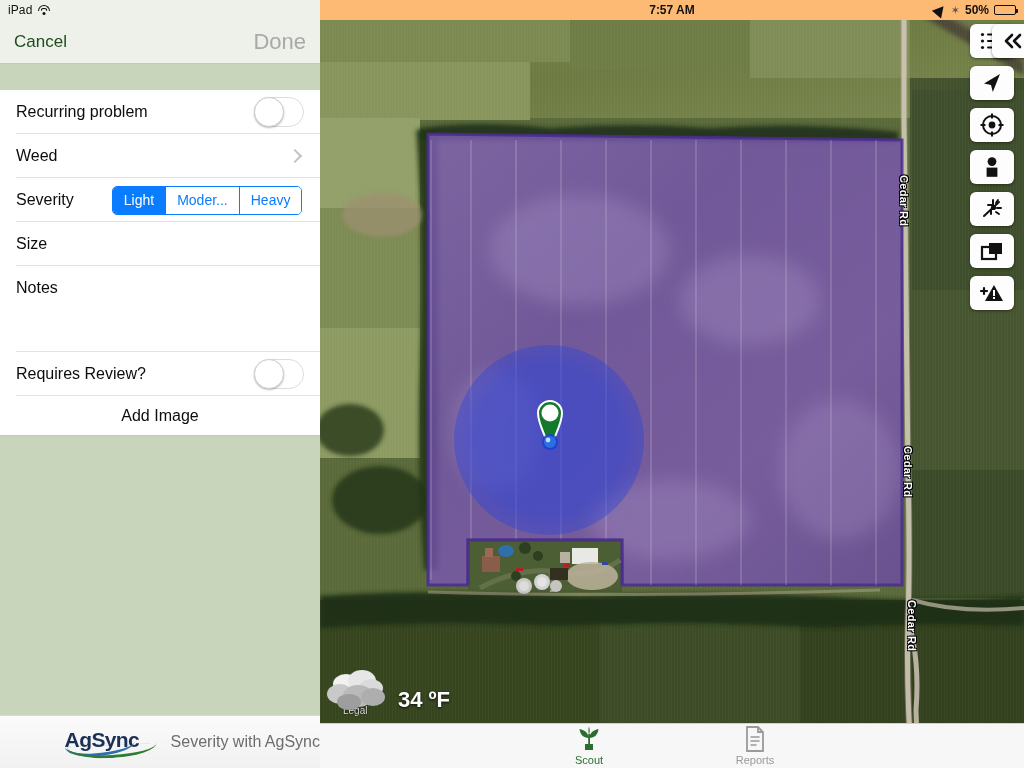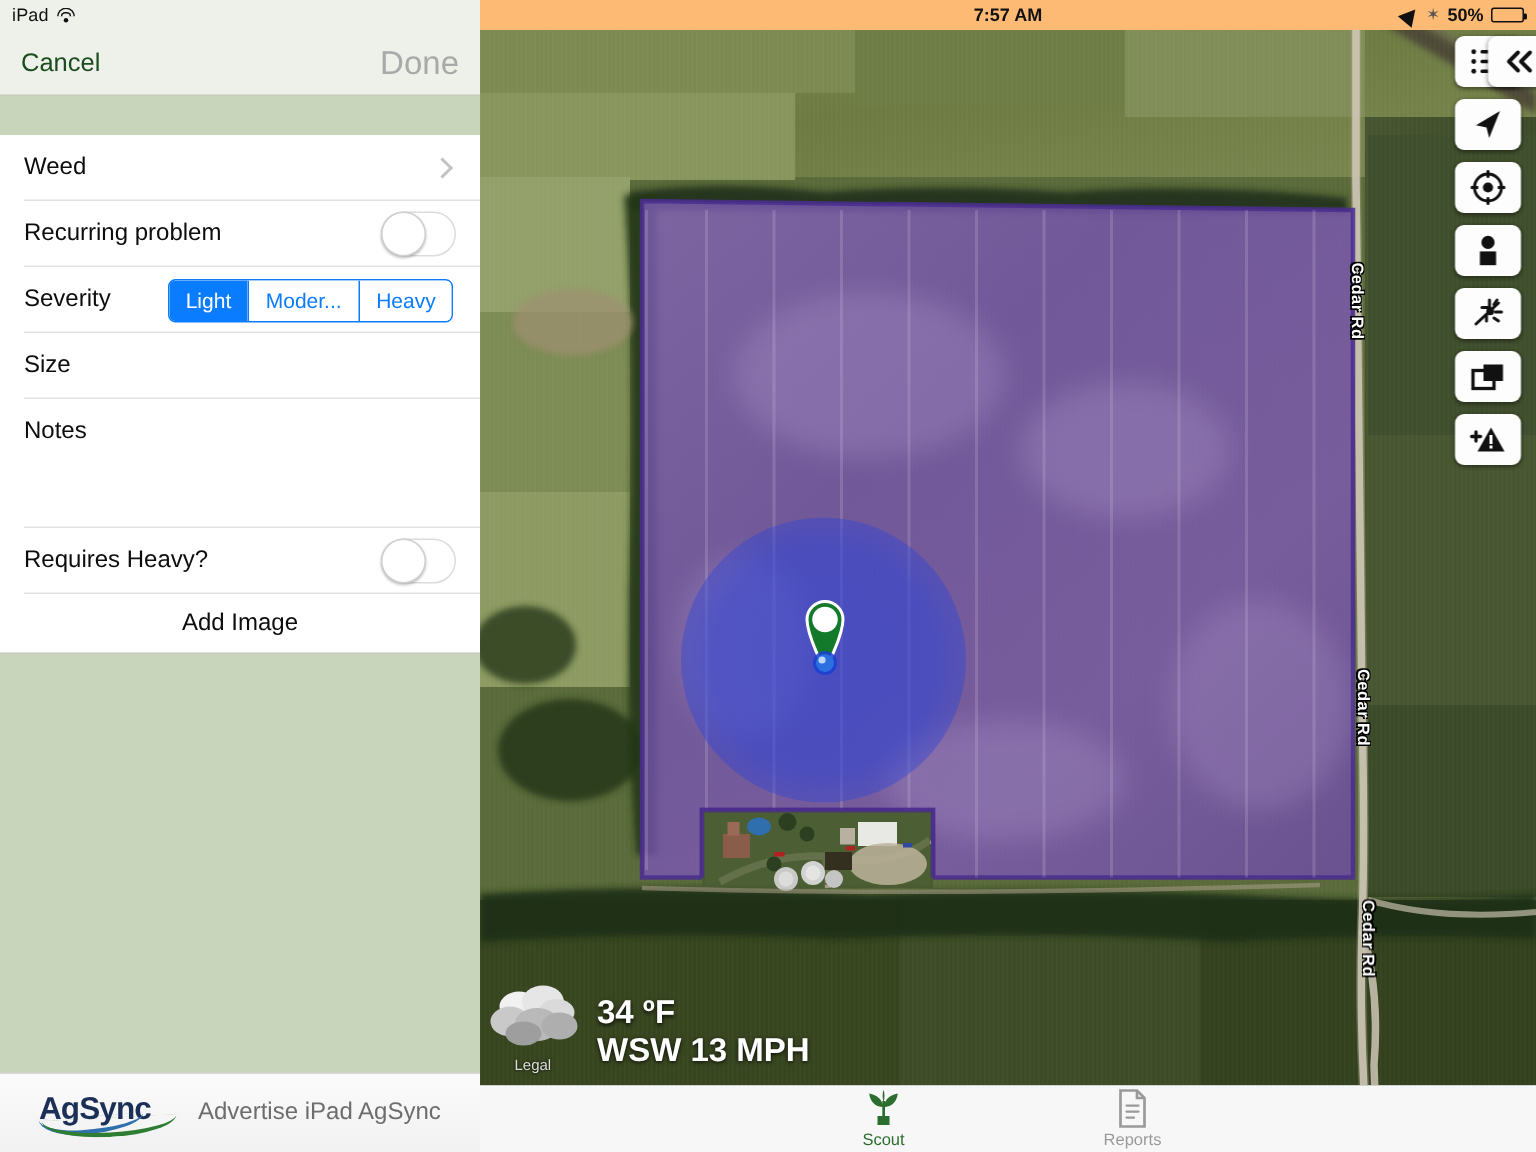--- a/index.html
+++ b/index.html
@@ -110,20 +110,21 @@
   #add-image-label { font-size:16px; color:#0d0d0d; cursor:pointer; }
 
   #green-fill { position:absolute; left:0; top:447px; bottom:53px; width:320px; background:#c8d5bb; }
 
   
   #ad-bar {
     position:absolute; left:0; bottom:0; width:320px; height:53px;
     background:linear-gradient(180deg,#fbfbfb 0%,#f1f1f1 100%);
     display:flex; align-items:center; padding-left:26px; gap:14px;
     border-top:1px solid #d8d8d8;
+    justify-content:flex-end;
   }
   #agsync-logo { position:relative; width:92px; height:30px; flex:0 0 auto; }
   #agsync-logo .txt {
     position:absolute; left:0; top:1px; font-size:21px; font-weight:bold;
     color:#1b2f57; letter-spacing:-.6px; font-family:"Liberation Sans", sans-serif;
   }
   #agsync-logo .swoosh {
     position:absolute; left:2px; bottom:-1px; width:90px; height:13px;
     border-bottom:3px solid #2e7d32;
     border-radius:0 0 50% 50%/0 0 100% 100%;
@@ -244,31 +245,31 @@
     <div id="nav-bar">
       <span id="cancel-btn">Cancel</span>
       <span id="done-btn">Done</span>
     </div>
 
     <div id="green-gap-top"></div>
 
     <div id="form-card">
 
       <div class="row">
-        <span class="row-label">Weed</span>
-        <span class="row-spacer"></span>
-        <span class="chevron"></span>
-      </div>
-
-      <div class="row">
         <span class="row-label">Recurring problem</span>
         <span class="row-spacer"></span>
         <div class="toggle">
           <div class="knob"></div>
         </div>
+      </div>
+
+      <div class="row">
+        <span class="row-label">Weed</span>
+        <span class="row-spacer"></span>
+        <span class="chevron"></span>
       </div>
 
       <div class="row">
         <span class="row-label">Severity</span>
         <div id="severity-seg">
           <div class="seg active">Light</div>
           <div class="seg">Moder...</div>
           <div class="seg">Heavy</div>
         </div>
       </div>
@@ -278,41 +279,41 @@
         <span class="row-spacer"></span>
         <span></span>
       </div>
 
       <div class="row noline" id="notes-row">
         <span class="row-label">Notes</span>
       </div>
       <div id="notes-body"></div>
 
       <div class="row">
-        <span class="row-label">Requires Heavy?</span>
+        <span class="row-label">Requires Review?</span>
         <span class="row-spacer"></span>
         <div class="toggle">
           <div class="knob"></div>
         </div>
       </div>
 
       <div id="add-image-row">
         <span id="add-image-label">Add Image</span>
       </div>
     </div>
 
     <div id="green-fill"></div>
 
     <div id="ad-bar">
       <div id="agsync-logo">
         <span class="txt">AgSync</span>
         <span class="swoosh2"></span>
         <span class="swoosh"></span>
       </div>
-      <span id="ad-text">Advertise iPad AgSync</span>
+      <span id="ad-text">Severity with AgSync</span>
     </div>
   </div>
 
   <div id="map-area">
 
     <svg id="map-canvas" viewBox="0 0 704 768" preserveAspectRatio="none">
       <defs>
         <linearGradient id="fieldN" x1="0" y1="0" x2="1" y2="1">
           <stop offset="0%" stop-color="#7d8a4e"></stop>
           <stop offset="50%" stop-color="#6d7b42"></stop>
@@ -591,21 +592,20 @@
           <ellipse cx="36" cy="17" rx="14" ry="11" fill="#e6e6e6"></ellipse>
           <ellipse cx="45" cy="24" rx="12" ry="9" fill="#dadada"></ellipse>
           <ellipse cx="14" cy="30" rx="13" ry="10" fill="#c9c9c9"></ellipse>
           <ellipse cx="32" cy="32" rx="15" ry="11" fill="#b9b9b9"></ellipse>
           <ellipse cx="47" cy="33" rx="12" ry="9" fill="#aeaeae"></ellipse>
           <ellipse cx="23" cy="38" rx="12" ry="8" fill="#9e9e9e"></ellipse>
         </g>
       </svg>
       <div class="wtext">
         <div class="temp">34 ºF</div>
-        <div class="wind">WSW 13 MPH</div>
       </div>
     </div>
     <div id="legal">Legal</div>
 
     <div id="tab-bar">
       <div class="tab active">
         <svg width="26" height="26" viewBox="0 0 26 26">
           <rect x="9" y="18" width="8" height="6" fill="#2c6e2f"></rect>
           <rect x="12.2" y="8" width="1.8" height="11" fill="#2c6e2f"></rect>
           <path d="M13 12 C7 12 4 8 3.5 3 C9 4 12 7 13 12 Z" fill="#2c6e2f"></path>

